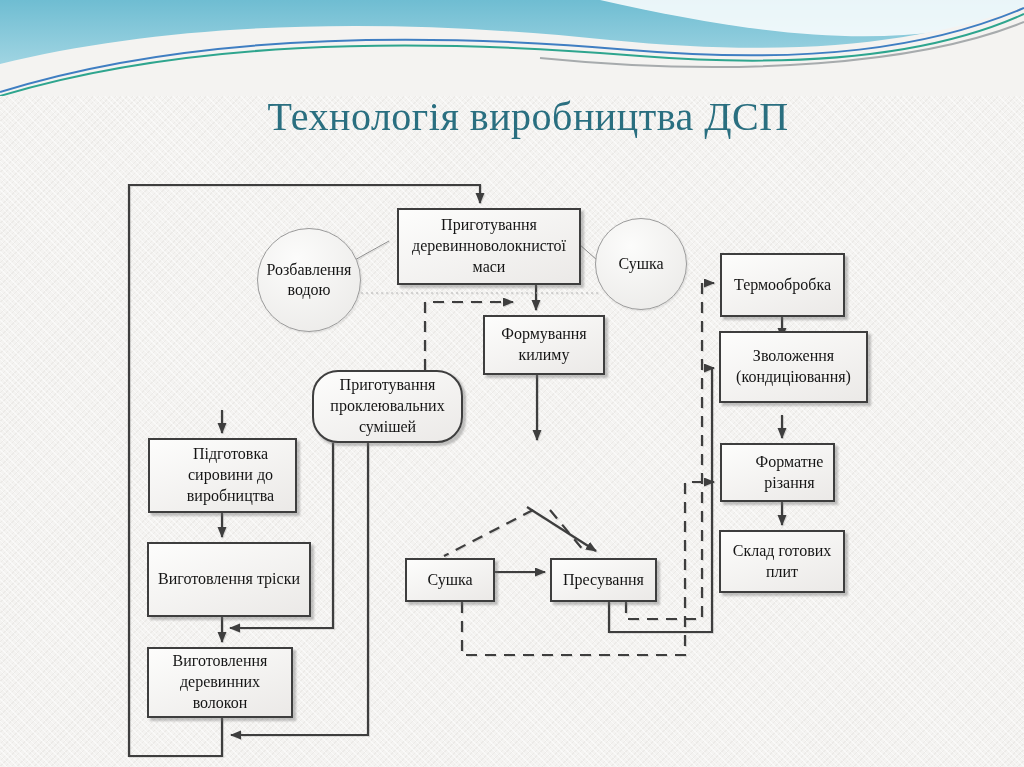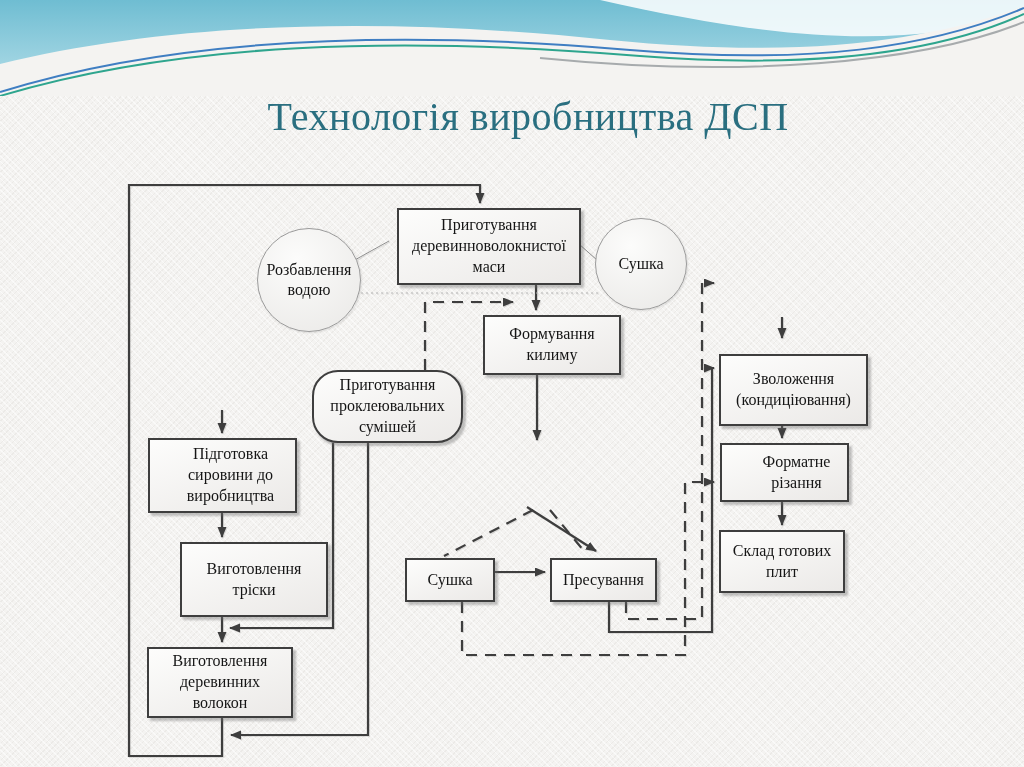--- a/index.html
+++ b/index.html
@@ -30,31 +30,31 @@
   .circle{
     position:absolute;display:flex;align-items:center;justify-content:center;
     text-align:center;box-sizing:border-box;border-radius:50%;
     border:1px solid #9b9b9b;
     background:radial-gradient(circle at 38% 30%,#fcfcfb 0%,#ecebe9 85%);
     box-shadow:1px 1px 2px rgba(0,0,0,.10);
     font-size:16px;line-height:1.25;color:#151515;
   }
   
   #n-prep-mass{left:388px;top:208px;width:184px;height:77px;margin-left:9px;}
-  #n-form-kylym{left:483px;top:315px;width:138px;height:60px;}
+  #n-form-kylym{left:483px;top:315px;width:122px;height:60px;}
   #n-obrizka{left:488px;top:445px;width:124px;height:62px;}
   #n-sushka-box{left:405px;top:558px;width:90px;height:44px;}
   #n-presuvannya{left:550px;top:558px;width:107px;height:44px;align-items:center;}
   #n-termoobrobka{left:720px;top:253px;width:125px;height:64px;}
-  #n-zvolozhennya{left:719px;top:354px;width:149px;height:72px;}
-  #n-formatne{left:720px;top:443px;width:129px;height:59px;padding-left:28px;}
+  #n-zvolozhennya{left:719px;top:331px;width:149px;height:72px;}
+  #n-formatne{left:720px;top:443px;width:115px;height:59px;padding-left:28px;}
   #n-sklad-plyt{left:719px;top:530px;width:126px;height:63px;}
   #n-sklad-syrovyny{left:148px;top:335px;width:147px;height:75px;}
   #n-pidhotovka{left:148px;top:438px;width:149px;height:75px;padding-left:20px;}
-  #n-vyhot-trisky{left:147px;top:542px;width:148px;height:75px;margin-left:33px;}
+  #n-vyhot-trisky{left:147px;top:542px;width:164px;height:75px;}
   #n-vyhot-volokon{left:147px;top:647px;width:146px;height:71px;}
   #n-prokley{left:312px;top:370px;width:151px;height:73px;border-radius:26px;}
   #c-rozbavlennya{left:257px;top:228px;width:104px;height:104px;}
   #c-sushka{left:595px;top:218px;width:92px;height:92px;}
 </style>
 </head>
 <body>
 
 <div class="slide">
 
@@ -115,20 +115,23 @@
 
   <div class="node" id="n-prep-mass">
     <span>Приготування деревинноволокнистої маси</span>
   </div>
   <div class="circle" id="c-rozbavlennya">
     <span>Розбавлення водою</span>
   </div>
   <div class="circle" id="c-sushka">
     <span>Сушка</span>
   </div>
+  <div class="node" id="n-termoobrobka">
+    <span>Термообробка</span>
+  </div>
   <div class="node" id="n-form-kylym">
     <span>Формування килиму</span>
   </div>
   <div class="node" id="n-prokley">
     <span>Приготування проклеювальних сумішей</span>
   </div>
   <div class="node" id="n-zvolozhennya">
     <span>Зволоження (кондиціювання)</span>
   </div>
   <div class="node" id="n-pidhotovka">

